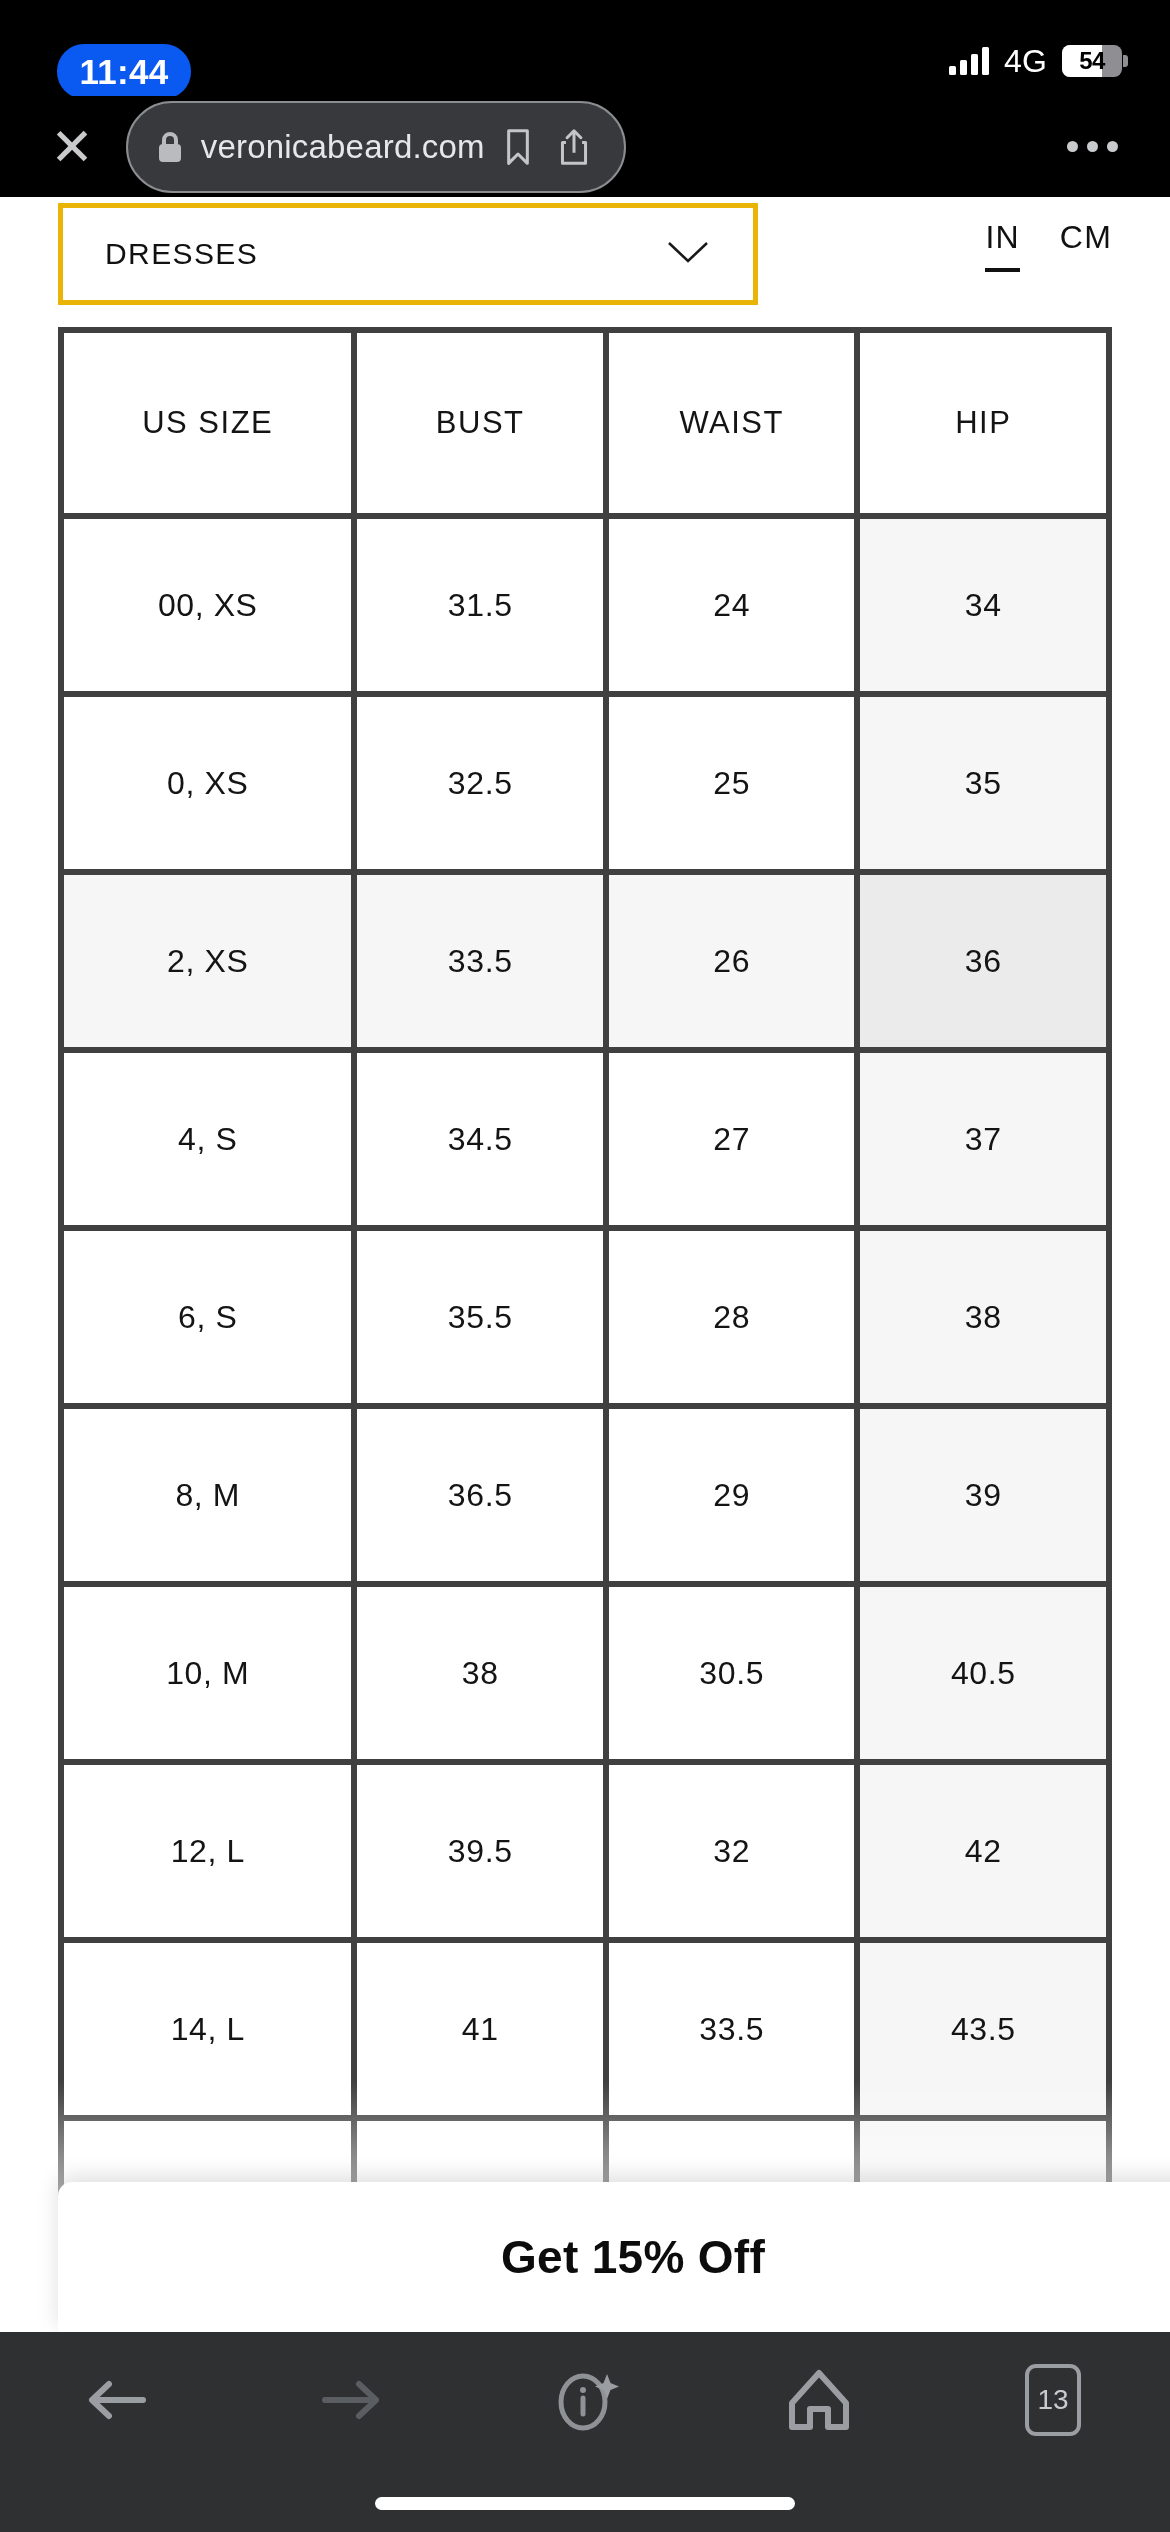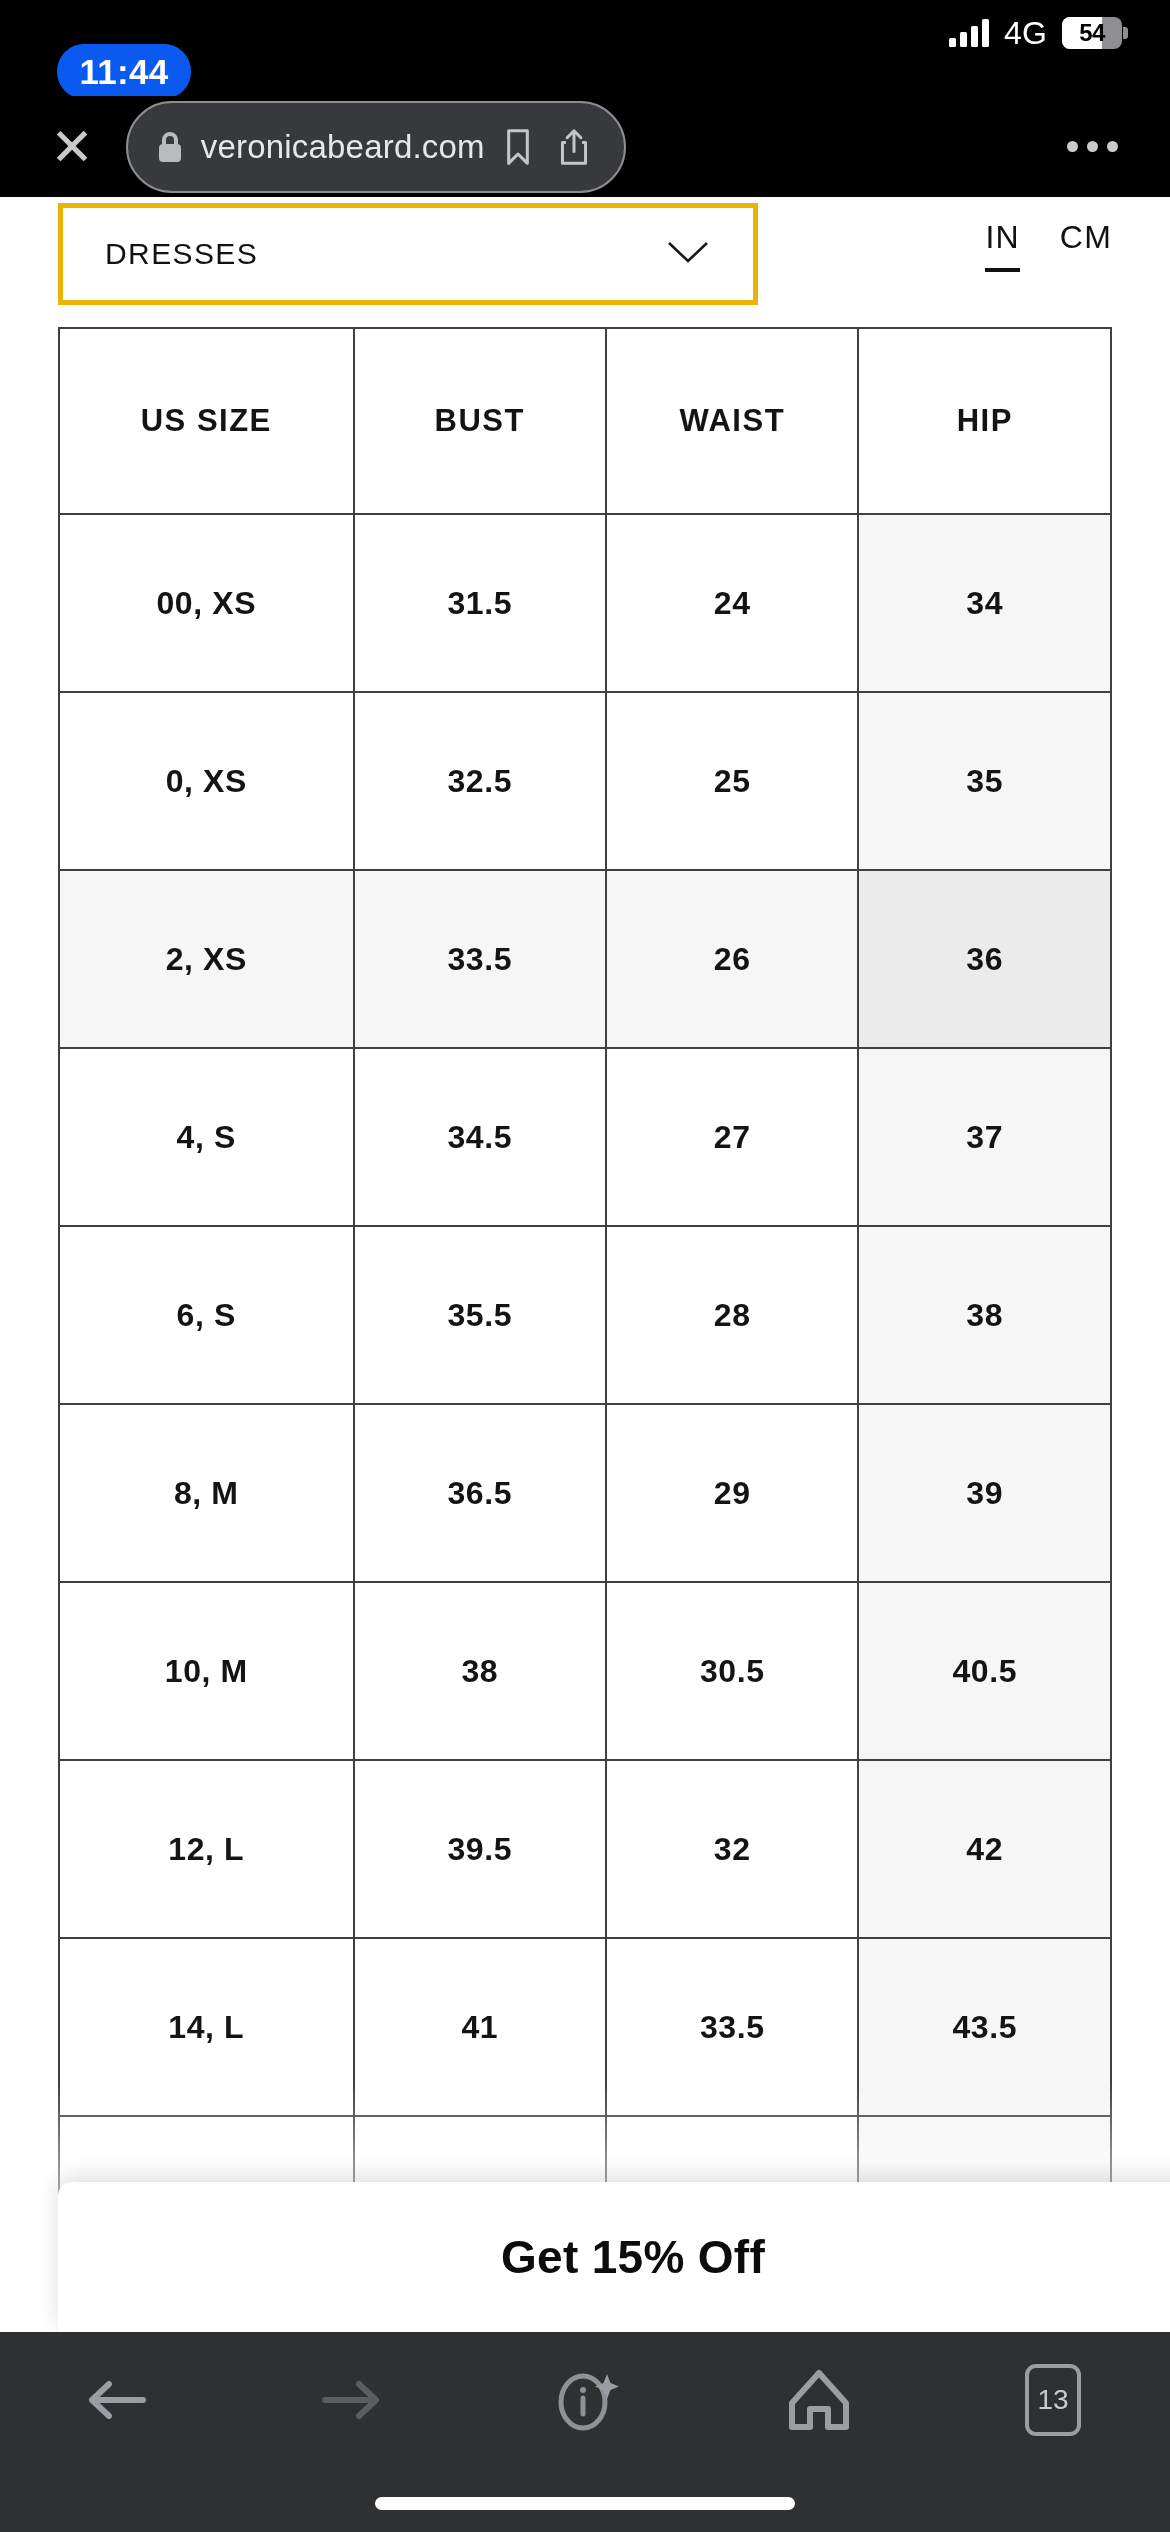--- a/index.html
+++ b/index.html
@@ -17,21 +17,21 @@
     background:#000;
   }
   .time-pill{
     position:absolute; left:57px; top:22px;
     width:134px; height:55px; border-radius:27px;
     background:#0a5af2;
     display:flex; align-items:center; justify-content:center;
     color:#fff; font-size:35px; font-weight:600; letter-spacing:.3px;margin-top:22px;
   }
   .status-right{
-    position:absolute; right:48px; top:10px;
+    position:absolute; right:48px; top:38px;
     display:flex; align-items:center; gap:15px; height:46px;
   }
   .sig{ display:flex; align-items:flex-end; gap:4px; height:28px; }
   .sig i{ display:block; width:7px; background:#fff; border-radius:1.5px; }
   .sig i:nth-child(1){ height:9px; }
   .sig i:nth-child(2){ height:15px; }
   .sig i:nth-child(3){ height:21px; }
   .sig i:nth-child(4){ height:28px; }
   .net{ color:#fff; font-size:32px; font-weight:500; letter-spacing:.2px; }
   .batt{ position:relative; width:60px; height:32px; }
@@ -112,23 +112,23 @@
   }
 
   
   .tbl-wrap{
     position:absolute; left:58px; top:130px; width:1054px;
   }
   table.size{
     width:1054px; border-collapse:collapse; table-layout:fixed;
   }
   table.size th, table.size td{
-    border:2px solid #404040;
+    border:6px solid #404040;
     text-align:center; vertical-align:middle;
-    font-weight:700; color:#141414;
+    font-weight:400; color:#141414;
   }
   table.size th{
     height:186px; font-size:31px; letter-spacing:1.5px;
   }
   table.size td{
     height:178px; font-size:32px; letter-spacing:.6px;text-align:center;
   }
   table.size col.c1{ width:28%; }
   table.size col.c2{ width:24%; }
   table.size col.c3{ width:24%; }

